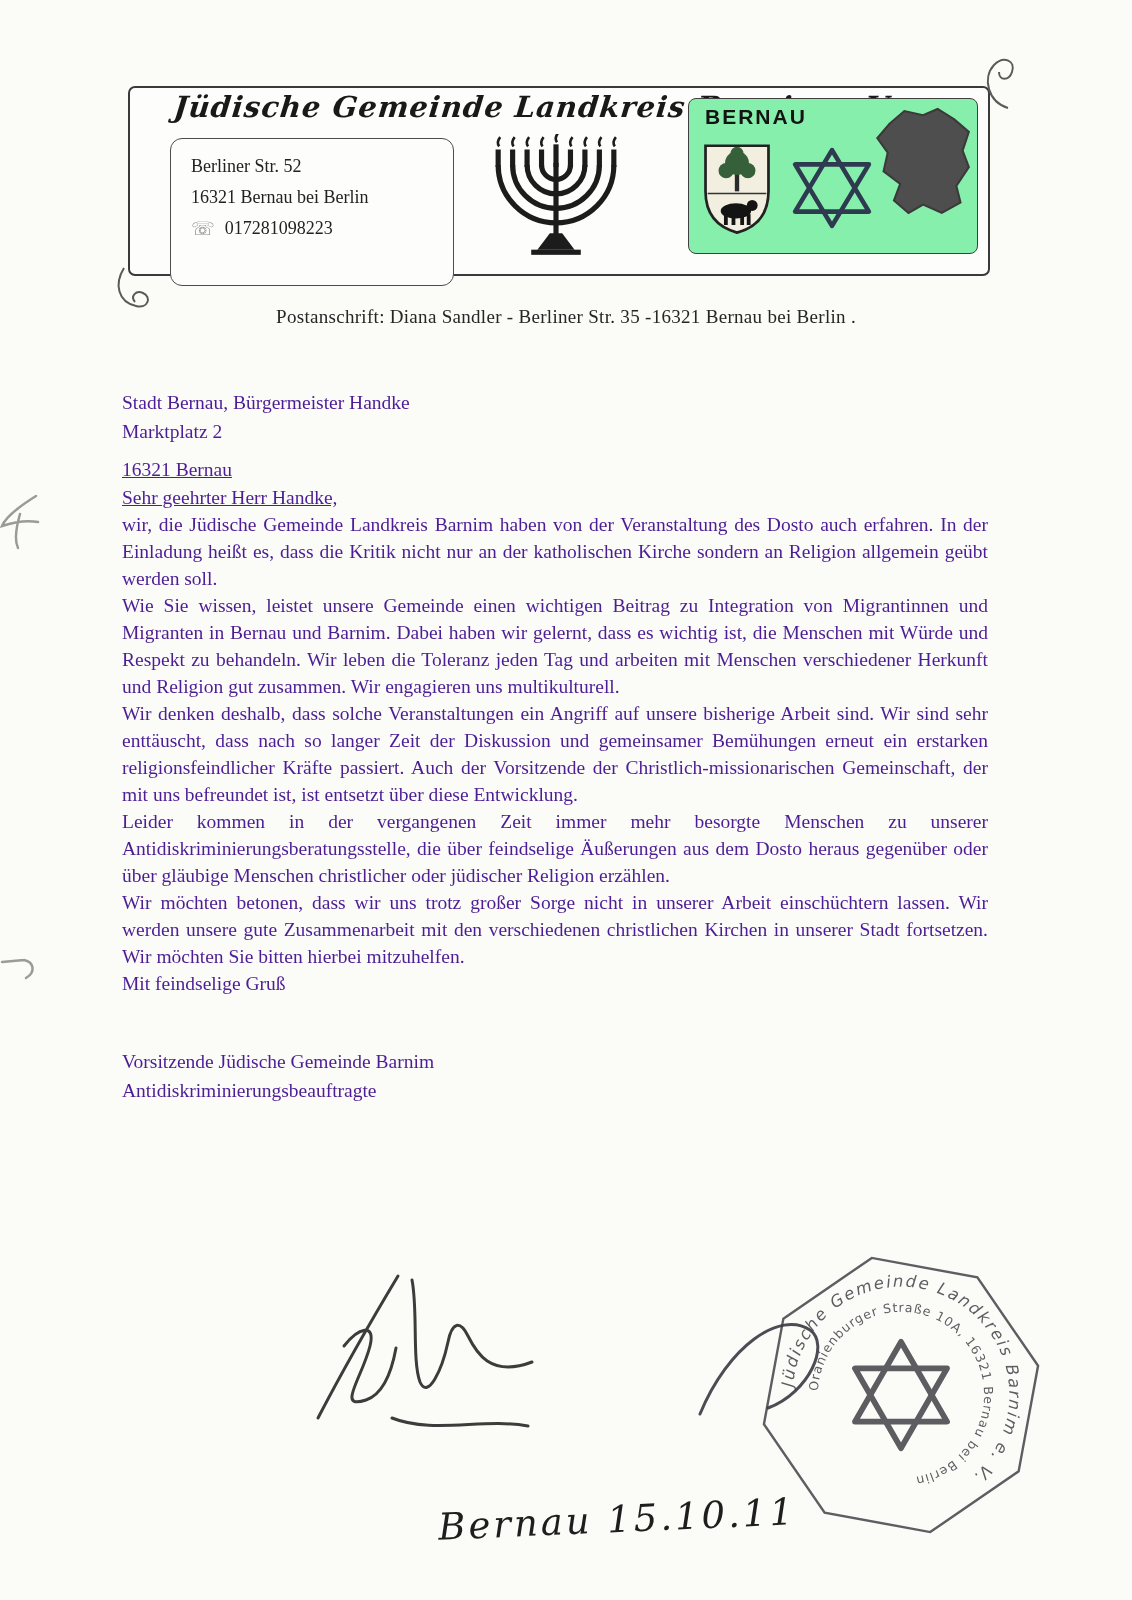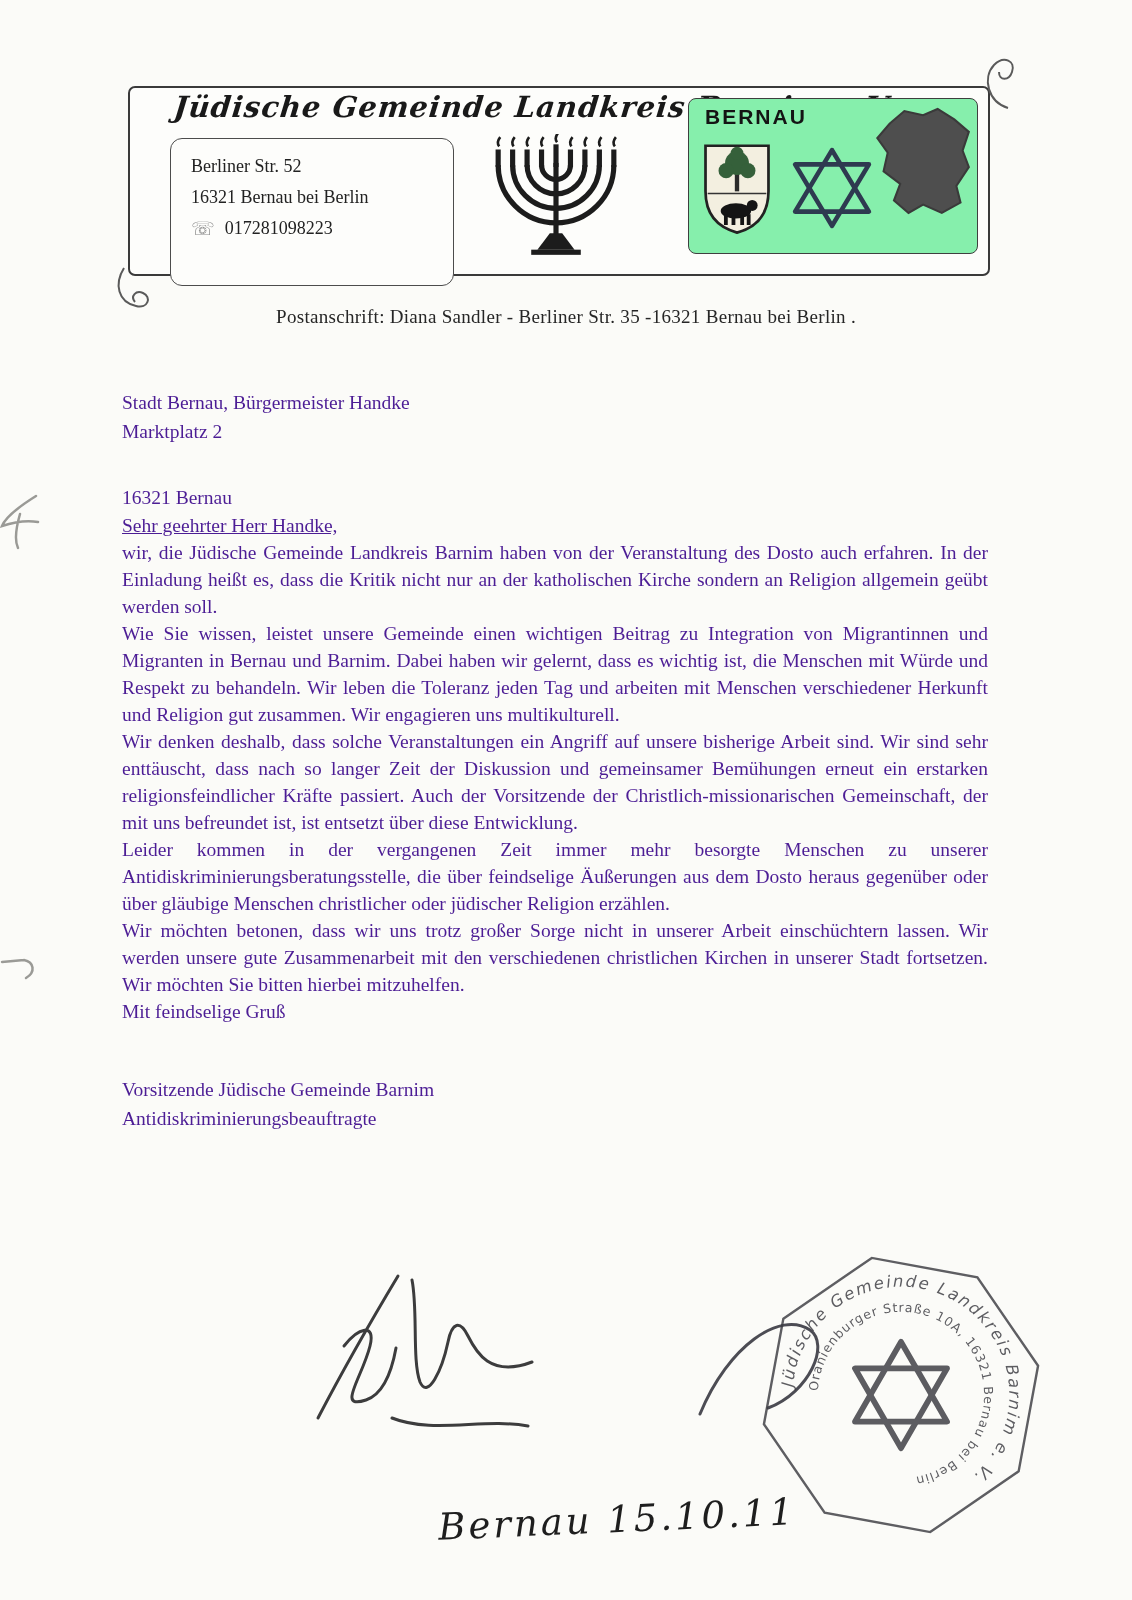--- a/index.html
+++ b/index.html
@@ -46,21 +46,21 @@
   .postal-line{
     position:absolute;top:294px;left:0;width:100%;text-align:center;
     font-size:19px;color:#262626;letter-spacing:.3px;margin-top:12px;
   }
   .letter-body{
     position:absolute;left:122px;top:388px;width:866px;
     font-size:19.5px;line-height:27px;color:#4c1d95;
   }
   .letter-body p{margin:0;}
   .recipient p{line-height:29px;}
-  .recipient .gap-line{margin-top:37px;}
+  .recipient .gap-line{margin-top:9px;text-decoration:underline;}
   .salutation{margin-top:52px;text-decoration:underline;}
   .para{margin-top:22px;text-align:justify;}
   .para:first-of-type{margin-top:18px;}
   .closing{margin-top:22px;}
   .sender{margin-top:50px;line-height:29px;}
   
   .signature{position:absolute;left:300px;top:1250px;width:260px;height:195px;}
   .scrawl2{position:absolute;left:688px;top:1302px;width:150px;height:125px;}
   .stamp{position:absolute;left:756px;top:1250px;width:290px;height:290px;opacity:.82;}
   .hand-date{

